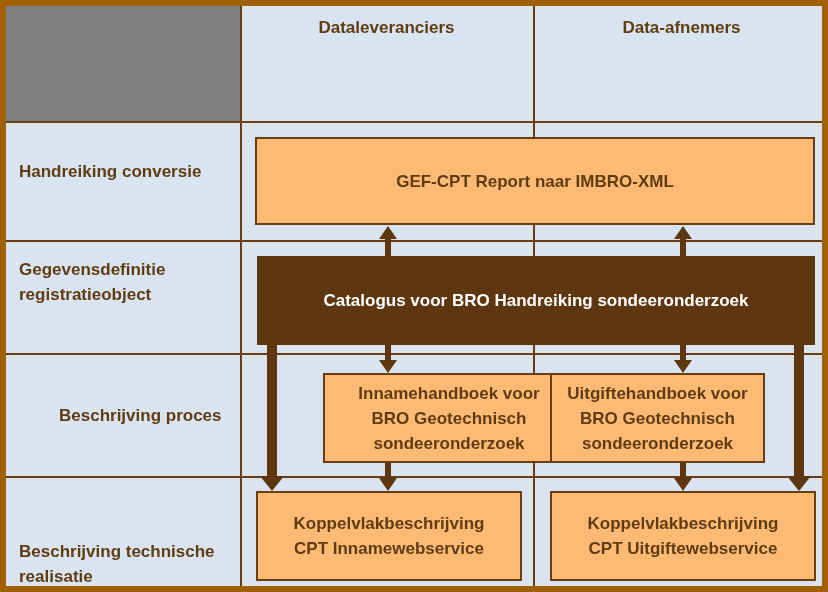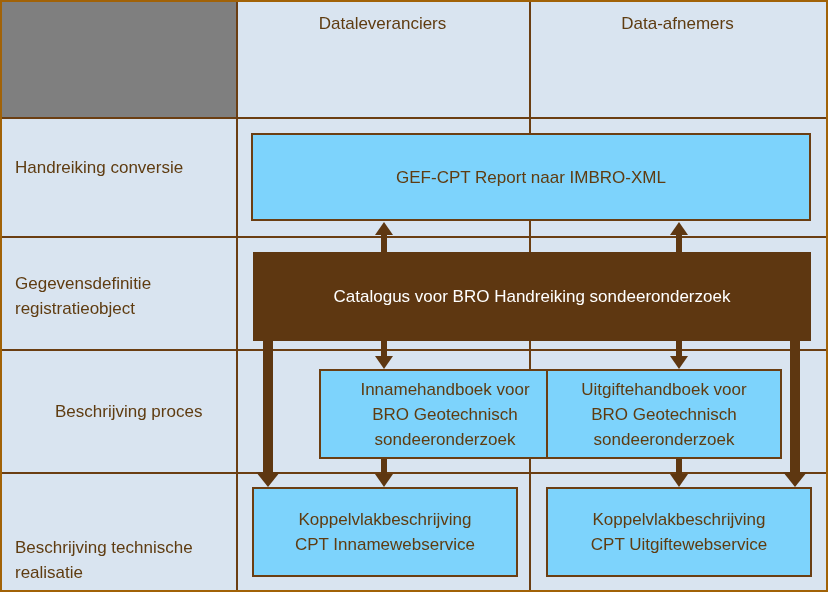--- a/index.html
+++ b/index.html
@@ -1,37 +1,37 @@
 <!DOCTYPE html>
 <html><head>
 <meta charset="utf-8">
 <style>
   html,body { margin:0; padding:0; background:#fff; }
   .diagram {
     position:relative; width:828px; height:592px;
-    box-sizing:border-box; border:2px solid #a16207;
+    box-sizing:border-box; border:6px solid #a16207;
     background:#D9E4F0; overflow:hidden;
-    font-family:"Liberation Sans", sans-serif; font-weight:400;
+    font-family:"Liberation Sans", sans-serif; font-weight:700;
     color:#5F3C11; font-size:17px; line-height:25px;
   }
   
   .corner { position:absolute; left:0; top:0; width:234px; height:115px; background:#7F7F7F; z-index:1; }
   .vline { position:absolute; top:0; width:2px; height:588px; background:#6B3E12; z-index:1; }
   .v1 { left:234px; } .v2 { left:527px; }
   .hline { position:absolute; left:0; width:824px; height:2px; background:#6B3E12; z-index:1; }
   .h1 { top:115px; } .h2 { top:234px; } .h3 { top:347px; } .h4 { top:470px; }
   
   .colhead { position:absolute; top:0; height:42px; padding-top:9px; text-align:center; box-sizing:border-box; z-index:4; }
   .colhead.c1 { left:234px; width:293px; }
   .colhead.c2 { left:527px; width:297px;text-align:center; }
   
   .rowlabel { position:absolute; left:0; width:234px; display:flex; align-items:center;
     padding-left:13px; box-sizing:border-box; white-space:pre-line; z-index:4; }
   .r1 { top:117px; height:96px; }
-  .r2 { top:254px; height:80px; }
+  .r2 { top:236px; height:80px; }
   .r3 { top:349px; height:121px;margin-left:40px; }
   .r4 { top:492px; height:132px; }
   
   .arr { position:absolute; background:#5E3711; z-index:2; }
   .arr::after { content:""; position:absolute; left:50%; transform:translateX(-50%); }
   .arr.med { width:6px; }
   .arr.up.med::after { bottom:100%; border:9px solid transparent; border-top:0; border-bottom:13px solid #5E3711; }
   .arr.down.med::after { top:100%; border:9px solid transparent; border-bottom:0; border-top:13px solid #5E3711; }
   .arr.thick { width:10px; }
   .arr.down.thick::after { top:100%; border:12px solid transparent; border-bottom:0; border-top:15px solid #5E3711; }
@@ -39,26 +39,26 @@
   .a-up-r   { left:674px; top:233px; height:17px; }
   .a-dn-l   { left:379px; top:339px; height:15px; }
   .a-dn-r   { left:674px; top:339px; height:15px; }
   .a-dn-l2  { left:379px; top:457px; height:15px; }
   .a-dn-r2  { left:674px; top:457px; height:15px; }
   .a-thk-l  { left:261px; top:339px; height:131px; }
   .a-thk-r  { left:788px; top:339px; height:131px; }
   
   .box { position:absolute; box-sizing:border-box; display:flex; align-items:center; justify-content:center;
     text-align:center; white-space:pre-line; z-index:3; }
-  .tan { background:#7dd3fc; border:2px solid #6B3E12;justify-content:center; }
+  .tan { background:#fdba74; border:2px solid #6B3E12;justify-content:center; }
   .dark { background:#5E3711; color:#FFFFFF; }
   .b-gef  { left:249px; top:131px; width:560px; height:88px; }
   .b-cat  { left:251px; top:250px; width:558px; height:89px; }
   .b-inh  { left:277px; top:367px; width:252px; height:90px;margin-left:40px; }
-  .b-uih  { left:544px; top:367px; width:236px; height:90px; }
+  .b-uih  { left:544px; top:367px; width:215px; height:90px; }
   .b-kin  { left:250px; top:485px; width:266px; height:90px; }
   .b-kui  { left:544px; top:485px; width:266px; height:90px; }
 </style>
 </head>
 <body>
 
 <div class="diagram">
 
   <div class="corner"></div>
   <div class="vline v1"></div>

